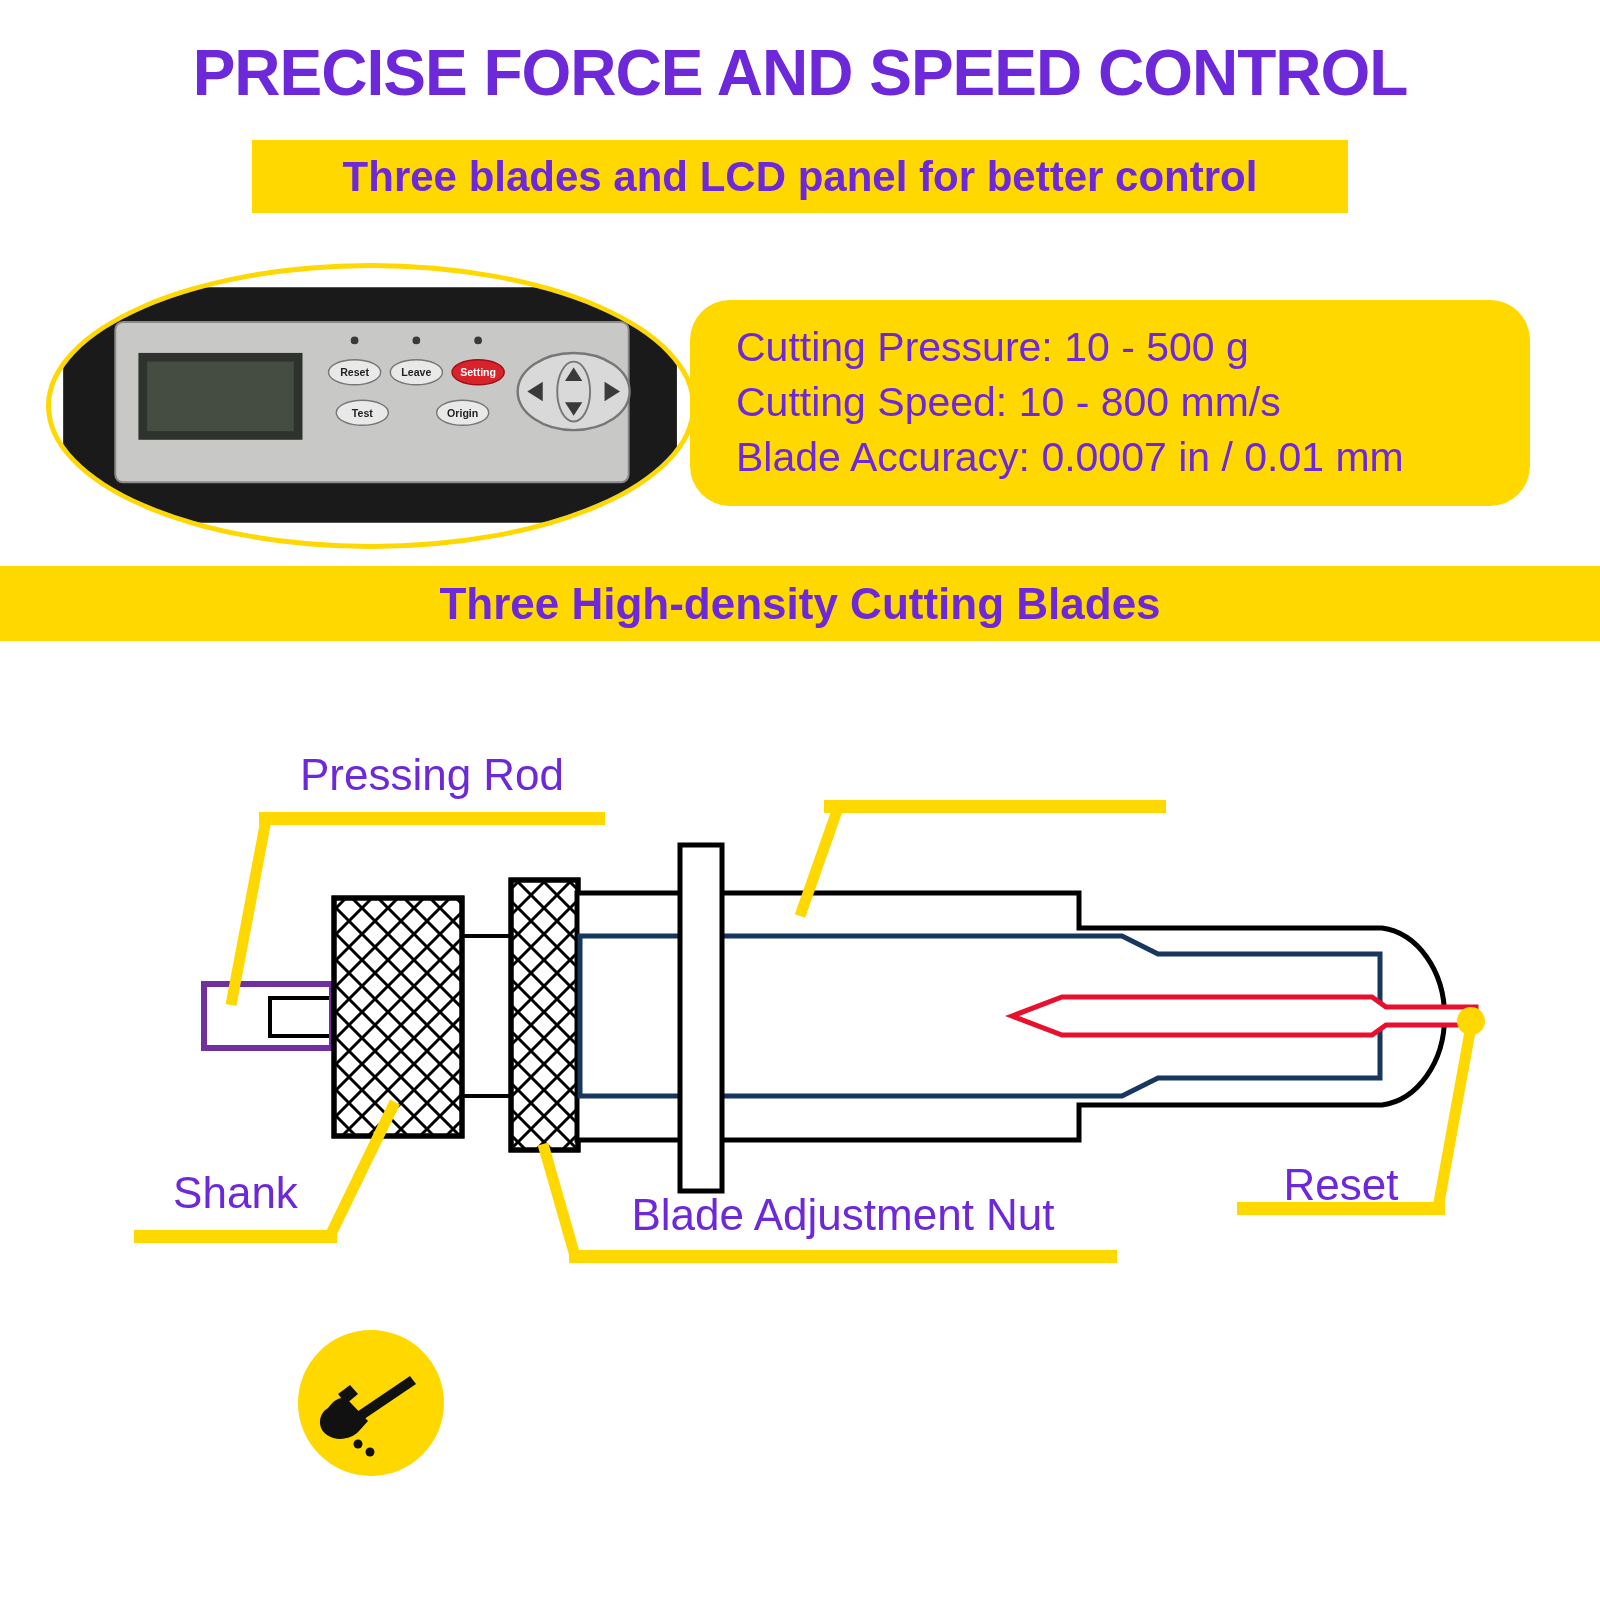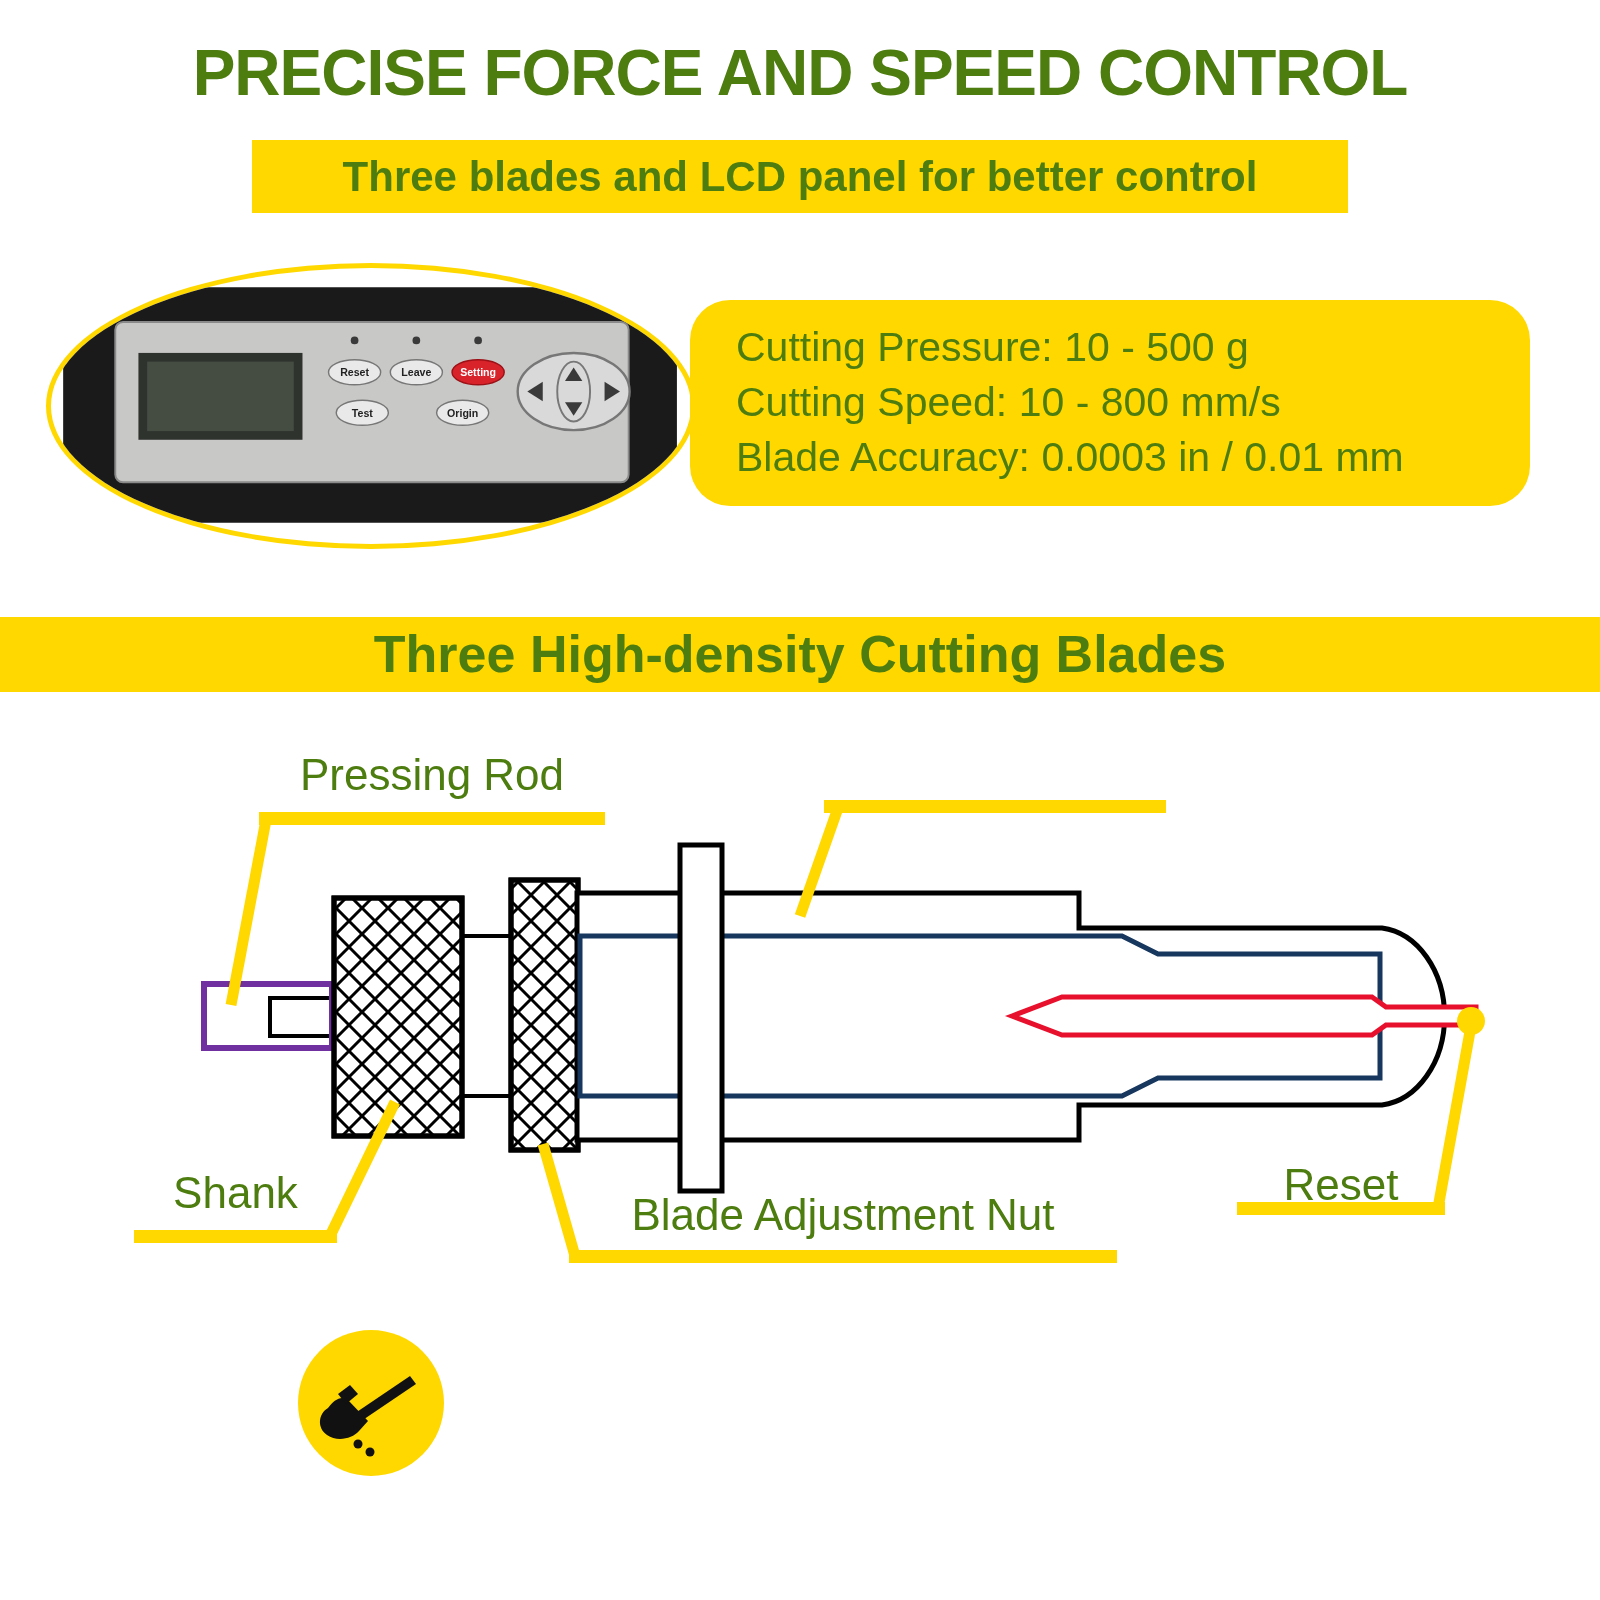--- a/index.html
+++ b/index.html
@@ -1,18 +1,18 @@
 <!DOCTYPE html>
 <html><head>
 <meta charset="utf-8">
 <style>
   html,body { margin:0; padding:0; background:#ffffff; }
   .page {
     position:relative; width:1600px; height:1476px; background:#fff;
-    font-family:"Liberation Sans", sans-serif; color:#4d7c0f; overflow:hidden;
+    font-family:"Liberation Sans", sans-serif; color:#6d28d9; overflow:hidden;
   }
   .title {
     position:absolute; top:36px; left:0; width:100%;
     text-align:center; font-size:64px; font-weight:900; letter-spacing:-1px;
   }
   .subtitle {
     position:absolute; top:140px; left:252px; width:1096px; height:73px;
     background:#FFD800; font-size:42px; font-weight:700;
     text-align:center; line-height:73px;
   }
@@ -22,23 +22,23 @@
     background:#fff; box-sizing:border-box;
   }
   .panel-oval svg { width:100%; height:100%; display:block; }
   .specs {
     position:absolute; top:300px; left:690px; width:840px; height:206px;
     background:#FFD800; border-radius:40px; box-sizing:border-box;
     padding:20px 0 16px 46px;
   }
   .spec-line { font-size:41px; line-height:55px; }
   .band {
-    position:absolute; top:617px; left:0; width:1600px; height:75px;
+    position:absolute; top:566px; left:0; width:1600px; height:75px;
     background:#FFD800; text-align:center; line-height:75px;
-    font-size:52px; font-weight:700;
+    font-size:44px; font-weight:700;
   }
   .diagram { position:absolute; top:700px; left:0; width:1600px; height:640px;margin-left:24px; }
   .diagram svg { position:absolute; left:0; top:0; }
   .dlabel { position:absolute; font-size:44px; text-align:center; white-space:nowrap; }
   .lbl-pressing-rod { left:235px; width:346px; top:50px; }
   .lbl-blade-cover  { left:800px; width:342px; top:40px; }
   .lbl-shank        { left:110px; width:203px; top:468px; }
   .lbl-nut          { left:545px; width:548px; top:490px; }
   .lbl-blade        { left:1213px; width:208px; top:460px; }
   .warning-pill {
@@ -106,21 +106,21 @@
         <ellipse cx="0" cy="0" rx="17" ry="31" fill="#d9d9d9" stroke="#777" stroke-width="2"></ellipse>
         <polygon points="0,-25 -9,-11 9,-11" fill="#3a3a3a"></polygon>
         <polygon points="0,25 -9,11 9,11" fill="#3a3a3a"></polygon>
       </g>
     </svg>
   </div>
 
   <div class="specs">
     <div class="spec-line">Cutting Pressure: 10 - 500 g</div>
     <div class="spec-line">Cutting Speed: 10 - 800 mm/s</div>
-    <div class="spec-line">Blade Accuracy: 0.0003 in / 0.01 mm</div>
+    <div class="spec-line">Blade Accuracy: 0.0007 in / 0.01 mm</div>
   </div>
 
   <div class="band">Three High-density Cutting Blades</div>
 
   <div class="diagram">
     <svg viewBox="0 0 1600 640" width="1600" height="640">
       <defs>
         <pattern id="xhatch" width="26" height="26" patternUnits="userSpaceOnUse">
           <path d="M0 0 L26 26 M26 0 L0 26" stroke="#000" stroke-width="3" fill="none"></path>
         </pattern>

